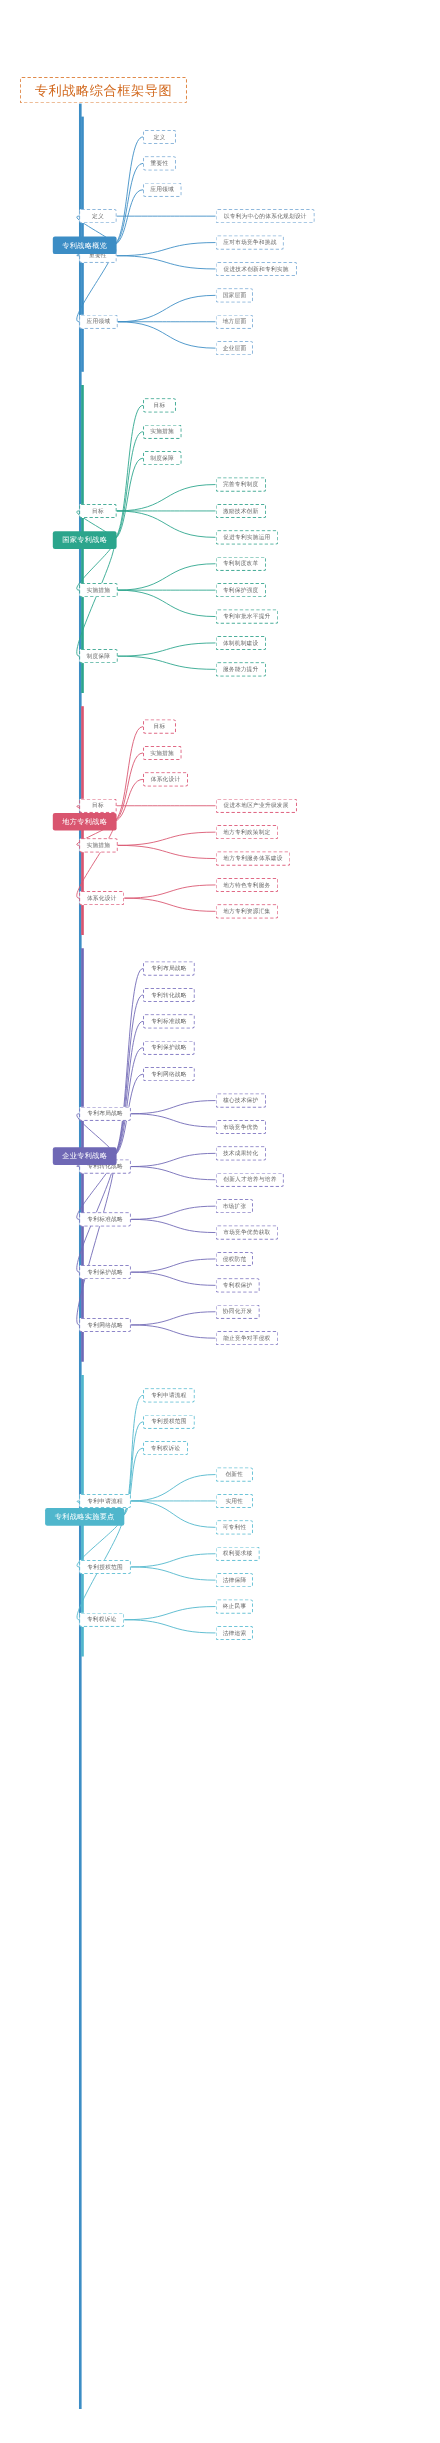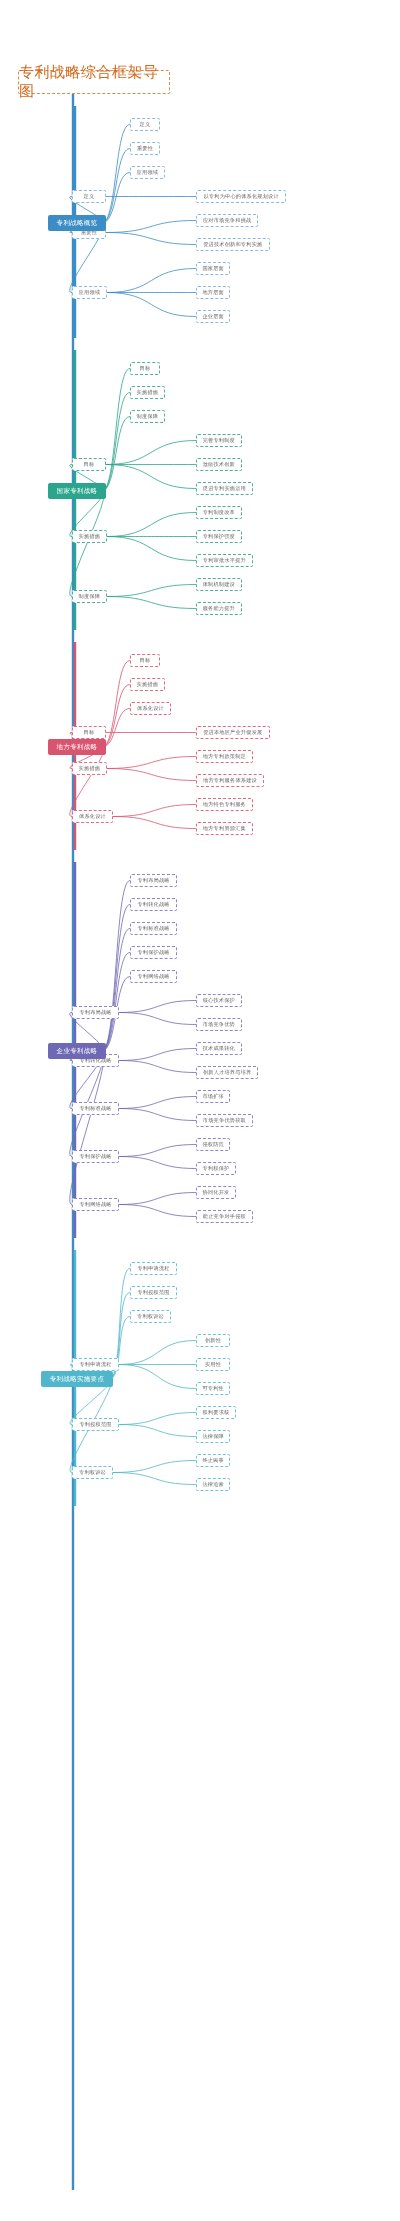--- a/index.html
+++ b/index.html
@@ -9,21 +9,21 @@
     font-family:"Liberation Sans","DejaVu Sans",sans-serif;
     color:#555;
   }
   #canvas { position:absolute; inset:0; }
   svg.wires { position:absolute; left:0; top:0; width:400px; height:2221px; pointer-events:none; }
 
   .title {
     position:absolute; left:18px; top:70px; width:152px; height:24px;
     border:1px dashed #E08A4A; border-radius:2px;
     display:flex; align-items:center; justify-content:center;
-    font-size:15px; color:#D2691E; letter-spacing:0.5px; background:#fff;
+    font-size:12px; color:#D2691E; letter-spacing:0.5px; background:#fff;
   }
 
   .mainnode {
     position:absolute; height:16px; border-radius:2px;
     display:flex; align-items:center; justify-content:center;
     color:#ffffff; font-size:6.5px; letter-spacing:.3px; white-space:nowrap;
     padding:0 5px;
   }
 
   .node {

